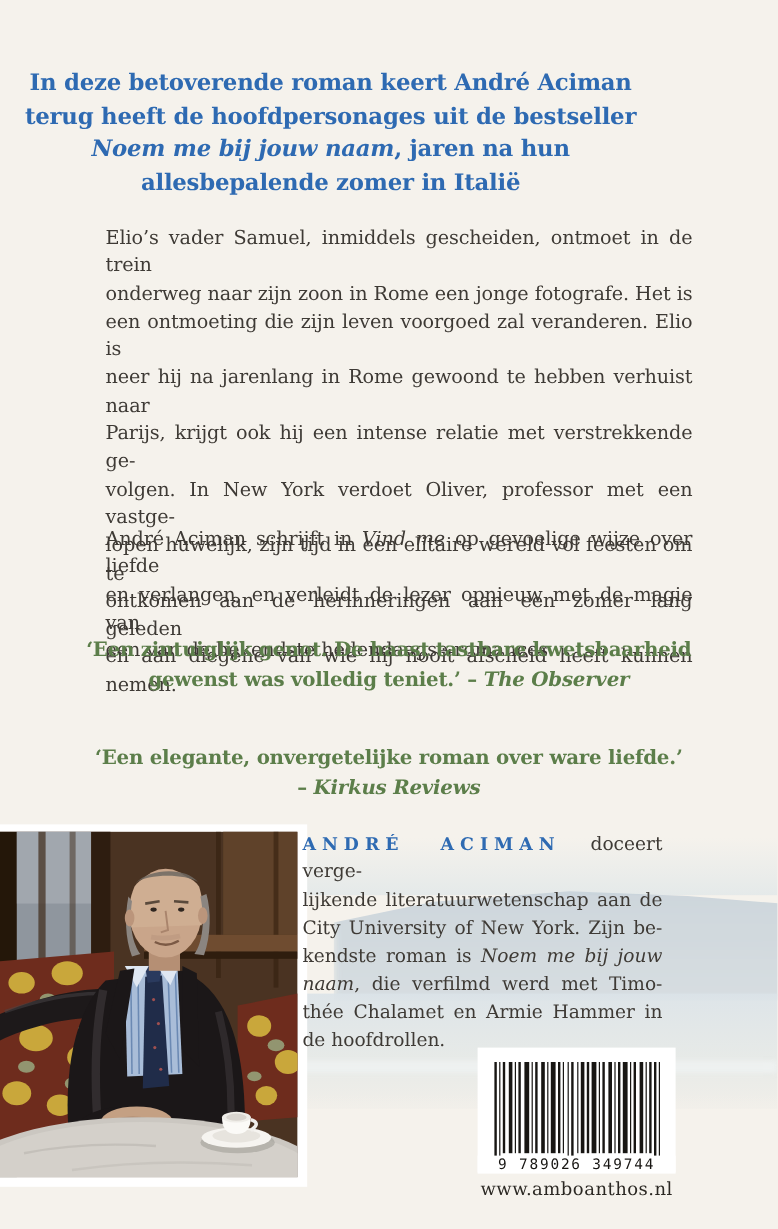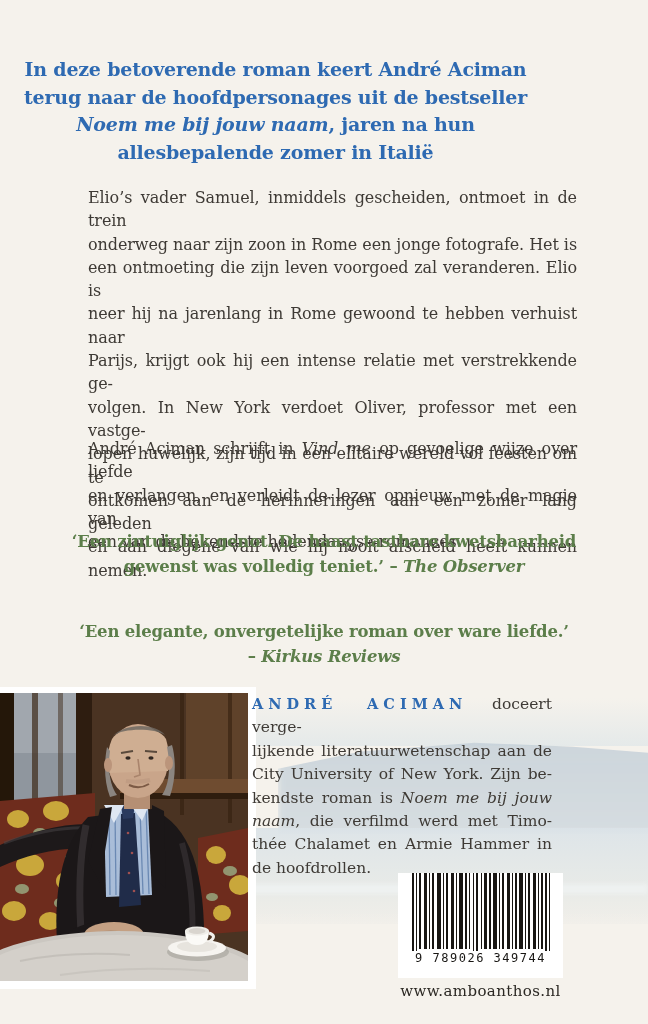--- a/index.html
+++ b/index.html
@@ -47,21 +47,21 @@
 
   .photo-frame{top:687px; left:0; width:256px; height:302px;
     background:#ffffff; padding:6px 8px 8px 0;}
   .photo-frame svg{display:block;}
 
   .bio{top:692px; left:252px; width:300px; font-size:15.5px; line-height:23.4px;}
   .bio .name{font-weight:bold; color:var(--blue,#2e6ab2);
     font-size:14.5px; letter-spacing:5px;}
 
   .barcode-box{top:873px; left:398px; width:165px; height:105px;
-    background:#ffffff; padding-top:0;}
+    background:#ffffff; padding-top:12px;}
   .barcode-box svg{display:block; margin:0 auto;}
   .isbn{margin-top:-10px; text-align:center;
     font-family:"DejaVu Sans Mono", monospace; font-size:12px;
     letter-spacing:1.5px; color:var(--barcode-ink,#181613);
     background:#ffffff; position:relative;}
   .website{top:982px; left:378px; width:205px; text-align:center;
     font-size:15px; letter-spacing:.4px; color:#2b2823;}
 </style>
 </head>
 <body>
@@ -71,21 +71,21 @@
   <div class="lake">
     <div class="lake-sky"></div>
     <div class="lake-hill"></div>
     <div class="lake-water"></div>
     <div class="lake-streak"></div>
     <div class="lake-fade"></div>
   </div>
 
   <div class="abs tagline block center">
       <div class="line"><span>In deze betoverende roman keert André Aciman</span></div>
-      <div class="line"><span>terug naar de hoofdpersonages uit de bestseller</span></div>
+      <div class="line"><span>terug heeft de hoofdpersonages uit de bestseller</span></div>
       <div class="line"><span class="it">Noem me bij jouw naam</span><span>, jaren na hun</span></div>
       <div class="line last"><span>allesbepalende zomer in Italië</span></div>
     </div>
 
   <div class="abs para p1 block justify">
       <div class="line"><span>Elio’s vader Samuel, inmiddels gescheiden, ontmoet in de trein</span></div>
       <div class="line"><span>onderweg naar zijn zoon in Rome een jonge fotografe. Het is</span></div>
       <div class="line"><span>een ontmoeting die zijn leven voorgoed zal veranderen. Elio is</span></div>
       <div class="line"><span>neer hij na jarenlang in Rome gewoond te hebben verhuist naar</span></div>
       <div class="line"><span>Parijs, krijgt ook hij een intense relatie met verstrekkende ge-</span></div>

